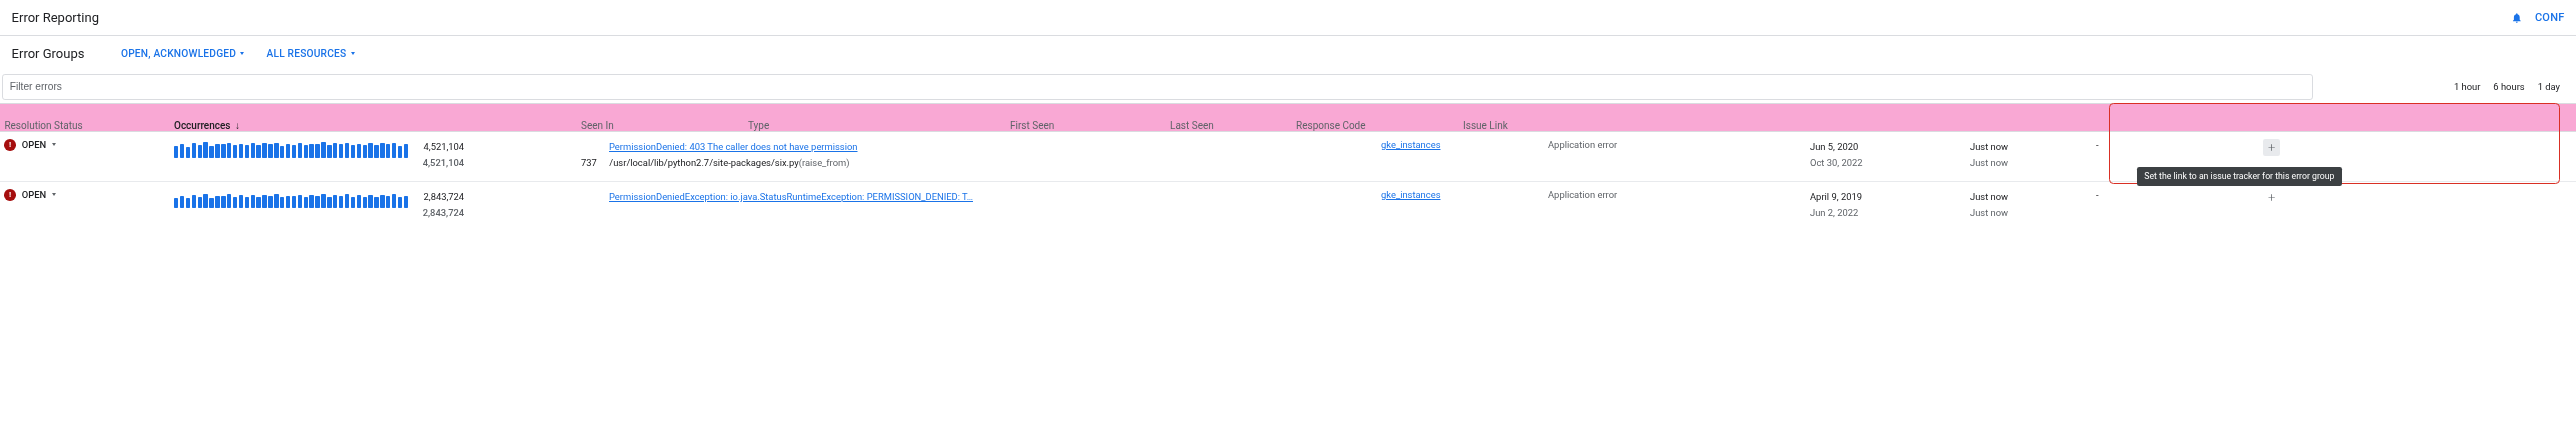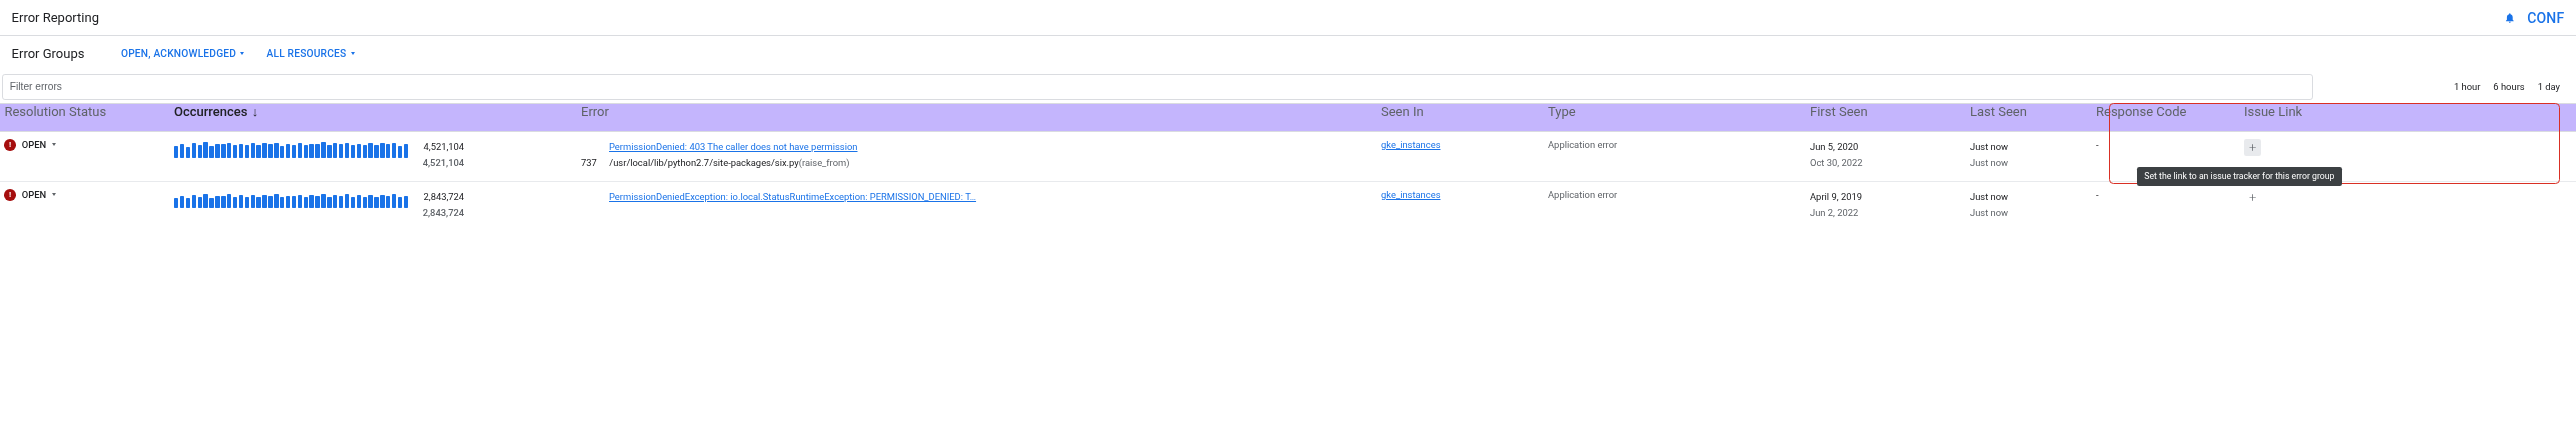--- a/index.html
+++ b/index.html
@@ -20,21 +20,21 @@
   .header-title {
     font-size: 13px;
     font-weight: 400;
     color: #202124;
   }
   .config-btn {
     display: flex;
     align-items: center;
     gap: 12px;
     color: #1a73e8;
-    font-size: 14px;
+    font-size: 11px;
     font-weight: 500;
     cursor: pointer;
     letter-spacing: 0.2px;
   }
   .config-btn svg { fill: #1a73e8; }
   .divider { border-top: 0.7px solid #dadce0; }
   .filter-bar {
     display: flex;
     align-items: center;
     gap: 22px;
@@ -91,36 +91,36 @@
     font-size: 9.4px;
     color: #202124;
     cursor: pointer;
     white-space: nowrap;
   }
   .table {
     width: 100%;
   }
   .thead {
     display: flex;
-    align-items: flex-start;
+    align-items: flex-end;
     height: 29px;
-    background: #c4b5fd;
+    background: #f9a8d4;
     border-top: 0.7px solid #dadce0;
     border-bottom: 0.7px solid #dadce0;
-    font-size: 13px;
+    font-size: 10px;
     color: #5f6368;
   }
   .col-status { width: 174px; padding-left: 4.4px; }
   .col-occur { width: 407px; font-weight: 500; color: #202124; display:flex; align-items:center; gap:4.4px;}
   .col-error { width: 800px; }
   .col-seenin { width: 167px; }
   .col-type { width: 262px; }
   .col-first { width: 160px; }
   .col-last { width: 126px; }
-  .col-resp { width: 148px; }
+  .col-resp { width: 167px; }
   .col-link { width: 218px; }
   .sort-arrow {
     display: inline-block;
   }
   .row {
     display: flex;
     align-items: flex-start;
     padding-top: 7.3px;
     min-height: 49px;
     font-size: 9.4px;
@@ -253,21 +253,20 @@
   </div>
 </div>
 
 <div class="table">
   <div class="thead">
     <div class="col-status">Resolution Status</div>
     <div class="col-occur">
       <span>Occurrences</span>
       <span class="sort-arrow">↓</span>
     </div>
-    <div class="col-error">Error</div>
     <div class="col-seenin">Seen In</div>
     <div class="col-type">Type</div>
     <div class="col-first">First Seen</div>
     <div class="col-last">Last Seen</div>
     <div class="col-resp">Response Code</div>
     <div class="col-link">Issue Link</div>
   </div>
 
   <div class="tbody-wrap">
 
@@ -402,21 +401,21 @@
             <span style="height:79%"></span>
             <span style="height:61%"></span>
             <span style="height:71%"></span>
         </div>
         <div class="occur-nums">
           <div>2,843,724</div>
           <div>2,843,724</div>
         </div>
       </div>
       <div class="col-error error-cell">
-        <div><a class="error-link">PermissionDeniedException: io.local.StatusRuntimeException: PERMISSION_DENIED: T…</a></div>
+        <div><a class="error-link">PermissionDeniedException: io.java.StatusRuntimeException: PERMISSION_DENIED: T…</a></div>
       </div>
       <div class="col-seenin">
         <a class="seenin-link">gke_instances</a>
       </div>
       <div class="col-type type-cell">Application error</div>
       <div class="col-first timestack">
         <div>April 9, 2019</div>
         <div>Jun 2, 2022</div>
       </div>
       <div class="col-last timestack">

